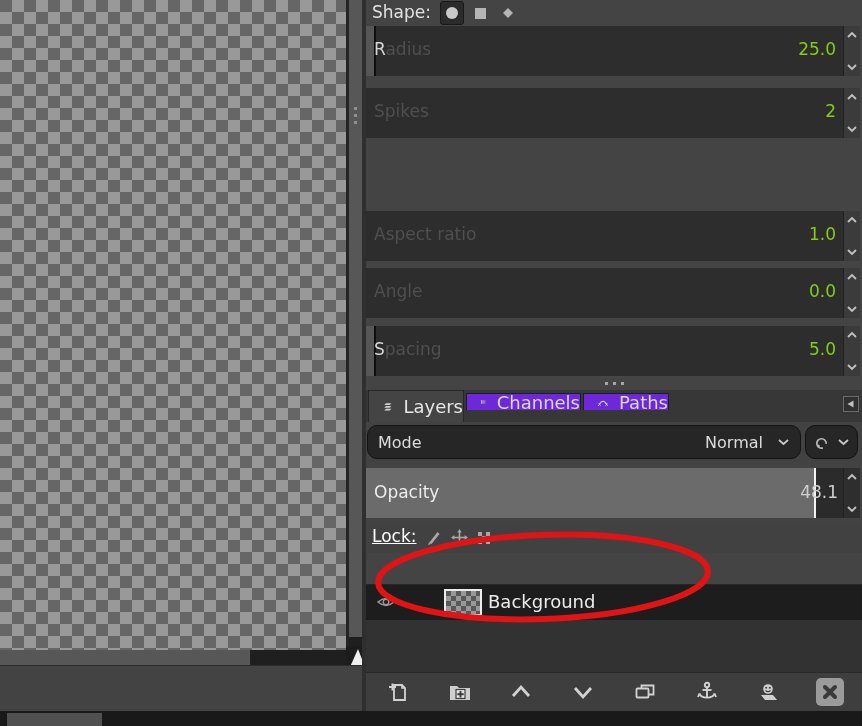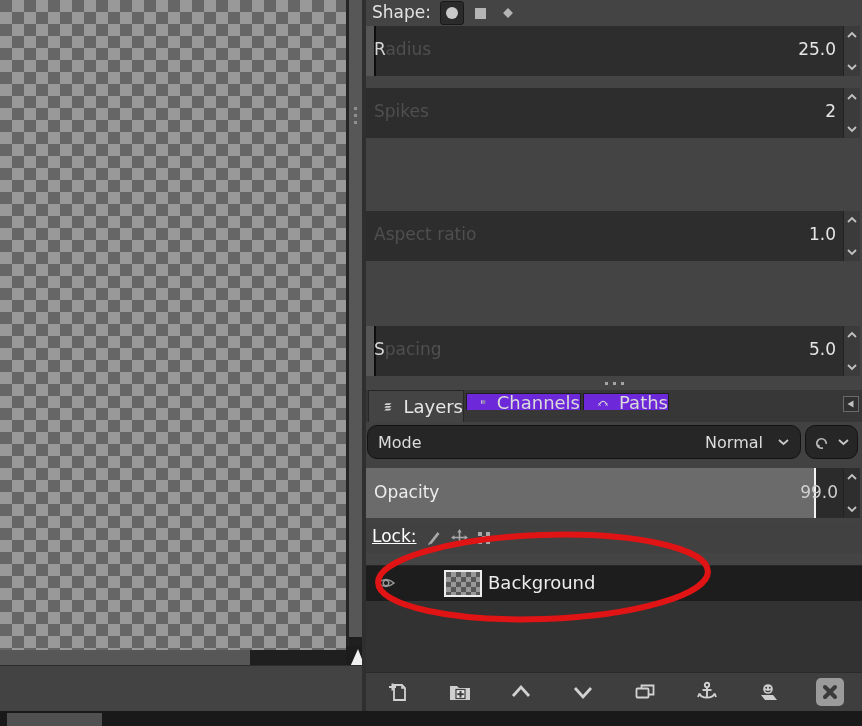--- a/index.html
+++ b/index.html
@@ -33,21 +33,21 @@
   #shape-label { position:absolute; left:6px; top:2px; font-size:17px; color:#e2e2e2; }
   .shape-btn { position:absolute; top:1px; width:24px; height:24px; border-radius:3px; display:flex; align-items:center; justify-content:center; }
   .shape-btn.selected { background:#2b2b2b; border:1px solid #191919; }
 
   .slider { position:absolute; left:0; width:494px; height:50px; background:#2d2d2d;padding-left:32px; }
   .slider .fill { position:absolute; left:0; top:0; height:50px; background:#565656; border-right:2px solid #0e0e0e; }
   .slider .fill.empty { border-right:none; }
   .slider.highlight .fill { background:#515151; }
   .slider .s-label { position:absolute; left:8px; top:13px; font-size:17px; color:#4f4f4f; white-space:nowrap; }
   .slider.highlight .s-label { color:#e4e4e4; }
-  .slider .s-value { position:absolute; right:24px; top:13px; font-size:17px; color:#e5e5e5; }
+  .slider .s-value { position:absolute; right:24px; top:13px; font-size:17px; color:#84cc16; }
   .fl-bright::first-letter { color:#d6d6d6; }
   .spin { position:absolute; right:0; top:0; width:17px; height:50px; background:#3b3b3b; border-left:1px solid #222; }
   .spin .up { position:absolute; left:2px; top:5px; }
   .spin .dn { position:absolute; left:2px; bottom:5px; }
 
   #splitter-dots { position:absolute; left:239px; top:382px; width:20px; height:4px; }
   .hdot { position:absolute; top:0; width:3px; height:3px; background:#a5a5a5; }
 
   #tabbar { position:absolute; left:0; top:390px; width:496px; height:32px; background:#373737; }
   .tab { position:absolute; display:flex; align-items:center; gap:11px; font-size:18px; color:#e6e6e6; padding-left:14px; }
@@ -65,21 +65,21 @@
   #opacity-strip { position:absolute; left:0; top:462px; width:496px; height:60px; background:#424242; }
   #opacity-row { position:absolute; left:0; top:6px; width:494px; height:50px; background:#2b2b2b; }
   #opacity-fill { position:absolute; left:0; top:0; height:50px; background:#6b6b6b; border-right:2px solid #f2f2f2; }
   #opacity-label { position:absolute; left:8px; top:14px; font-size:17px; color:#ececec; }
   #opacity-value { position:absolute; right:22px; top:14px; font-size:17px; color:#cfcfcf; }
 
   #lock-row { position:absolute; left:0; top:522px; width:496px; height:31px; background:#414141; }
   #lock-label { position:absolute; left:6px; top:4px; font-size:17px; color:#ffffff;text-decoration:underline; }
   .lock-icon { position:absolute; top:7px; }
 
-  #layer-list { position:absolute; left:0; top:565px; width:496px; height:119px; background:#323232; border-top:1px solid #262626; }
+  #layer-list { position:absolute; left:0; top:584px; width:496px; height:119px; background:#323232; border-top:1px solid #262626; }
   #layer-row { position:absolute; left:0; top:0; width:496px; height:35px; background:#1d1d1d; }
   #eye-wrap { position:absolute; left:10px; top:9px; width:20px; height:16px; }
   #layer-thumb { position:absolute; left:78px; top:4px; width:38px; height:27px; border:2px solid #ececec;
     background-color:#585858;
     background-image:
       linear-gradient(45deg,#989898 25%,transparent 25%,transparent 75%,#989898 75%),
       linear-gradient(45deg,#989898 25%,transparent 25%,transparent 75%,#989898 75%);
     background-size:10px 10px; background-position:0 0,5px 5px; }
   #layer-name { position:absolute; left:122px; top:6px; font-size:18px; color:#ececec; }
 
@@ -179,20 +179,33 @@
       <div class="spin">
         <svg class="up" width="12" height="8">
             <polyline points="2,6 6,2 10,6" fill="none" stroke="#c2c2c2" stroke-width="1.8"></polyline>
           </svg>
         <svg class="dn" width="12" height="8">
             <polyline points="2,2 6,6 10,2" fill="none" stroke="#c2c2c2" stroke-width="1.8"></polyline>
           </svg>
       </div>
     </div>
 
+    <div class="slider" style="top:268px">
+      <div class="fill empty" style="width: 0%;"></div>
+      <span class="s-label">Angle</span>
+      <span class="s-value">0.0</span>
+      <div class="spin">
+        <svg class="up" width="12" height="8">
+            <polyline points="2,6 6,2 10,6" fill="none" stroke="#c2c2c2" stroke-width="1.8"></polyline>
+          </svg>
+        <svg class="dn" width="12" height="8">
+            <polyline points="2,2 6,6 10,2" fill="none" stroke="#c2c2c2" stroke-width="1.8"></polyline>
+          </svg>
+      </div>
+    </div>
 
     <div class="slider" style="top:326px">
       <div class="fill" style="width: 2%;"></div>
       <span class="s-label fl-bright">Spacing</span>
       <span class="s-value">5.0</span>
       <div class="spin">
         <svg class="up" width="12" height="8">
             <polyline points="2,6 6,2 10,6" fill="none" stroke="#c2c2c2" stroke-width="1.8"></polyline>
           </svg>
         <svg class="dn" width="12" height="8">
@@ -263,21 +276,21 @@
         <svg width="13" height="8">
             <polyline points="2,2 6.5,6 11,2" fill="none" stroke="#c8c8c8" stroke-width="1.8"></polyline>
           </svg>
       </div>
     </div>
 
     <div id="opacity-strip">
       <div id="opacity-row">
         <div id="opacity-fill" style="width: 91%;"></div>
         <span id="opacity-label">Opacity</span>
-        <span id="opacity-value">99.0</span>
+        <span id="opacity-value">48.1</span>
         <div class="spin" style="height:50px; background:#2e2e2e;">
           <svg class="up" width="12" height="8">
               <polyline points="2,6 6,2 10,6" fill="none" stroke="#c2c2c2" stroke-width="1.8"></polyline>
             </svg>
           <svg class="dn" width="12" height="8">
               <polyline points="2,2 6,6 10,2" fill="none" stroke="#c2c2c2" stroke-width="1.8"></polyline>
             </svg>
         </div>
       </div>
     </div>

